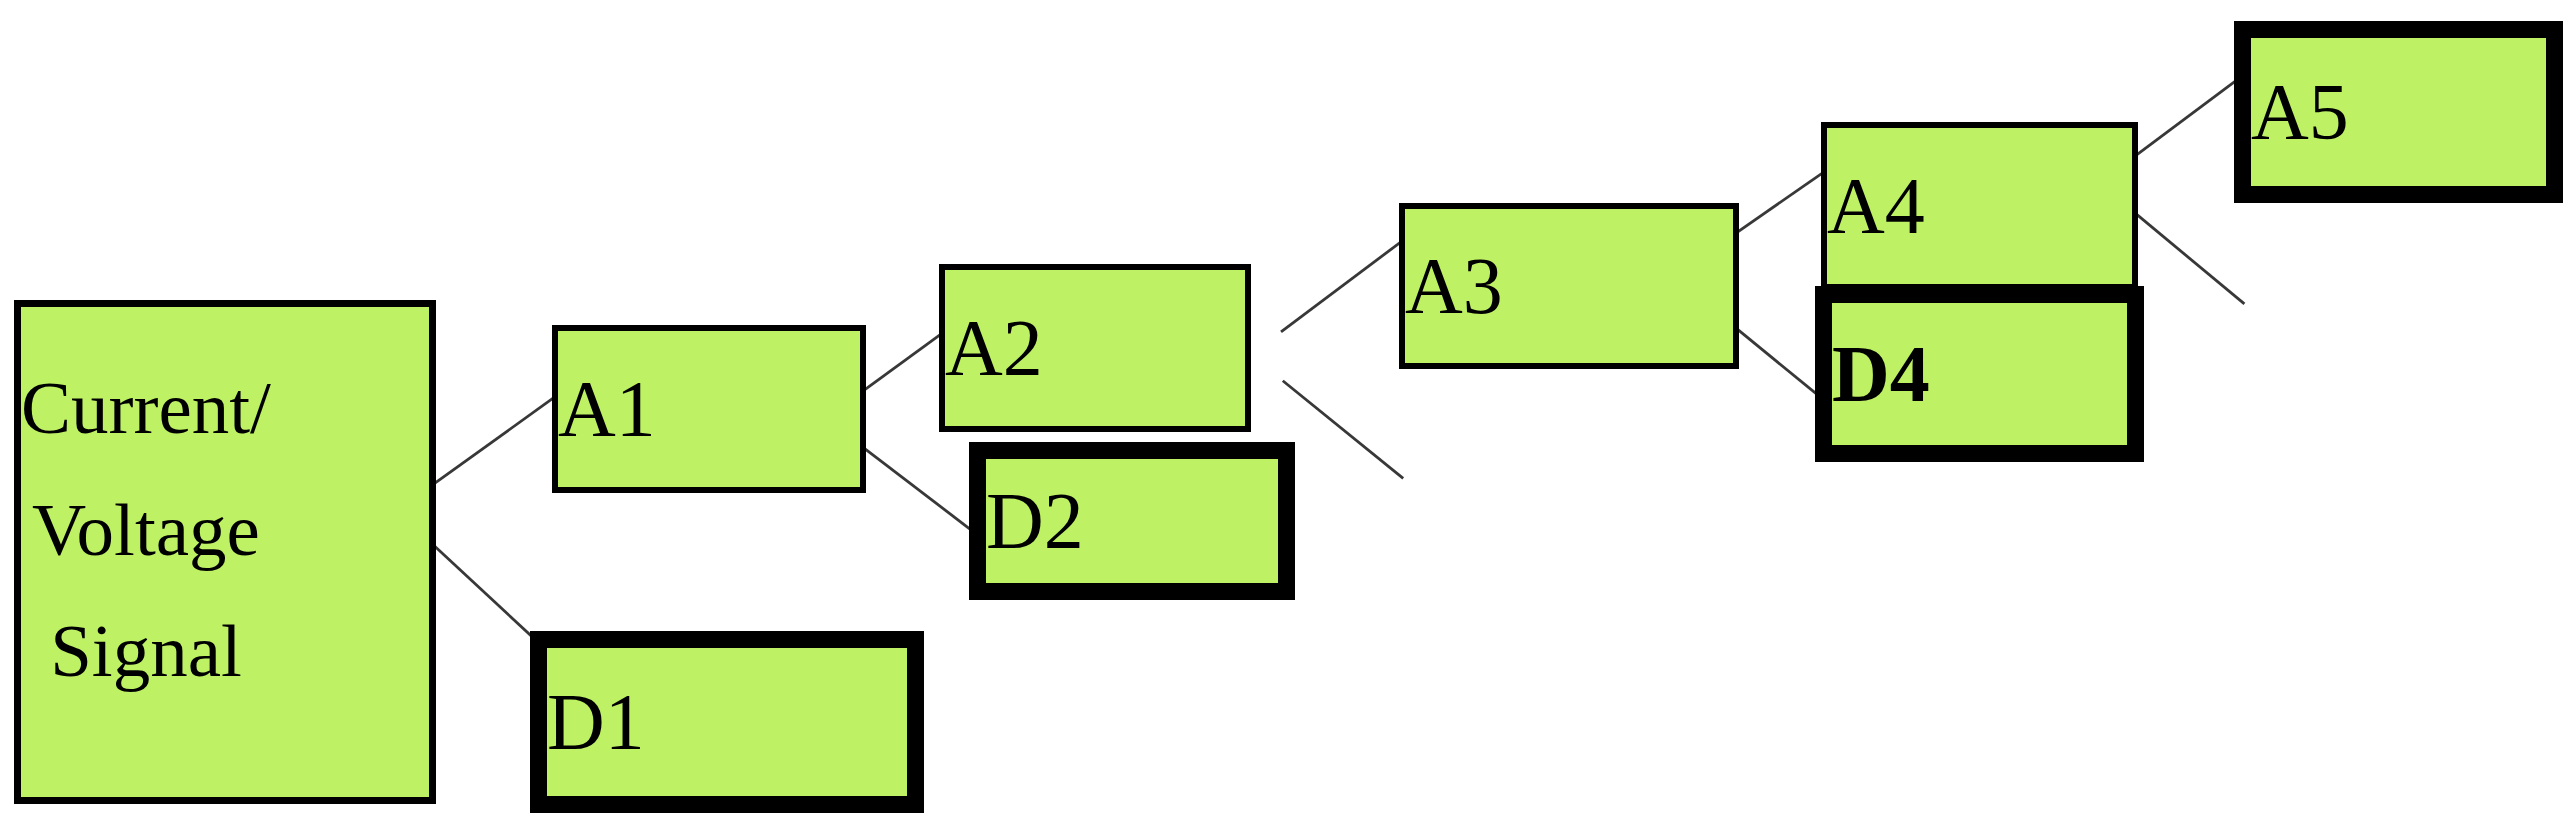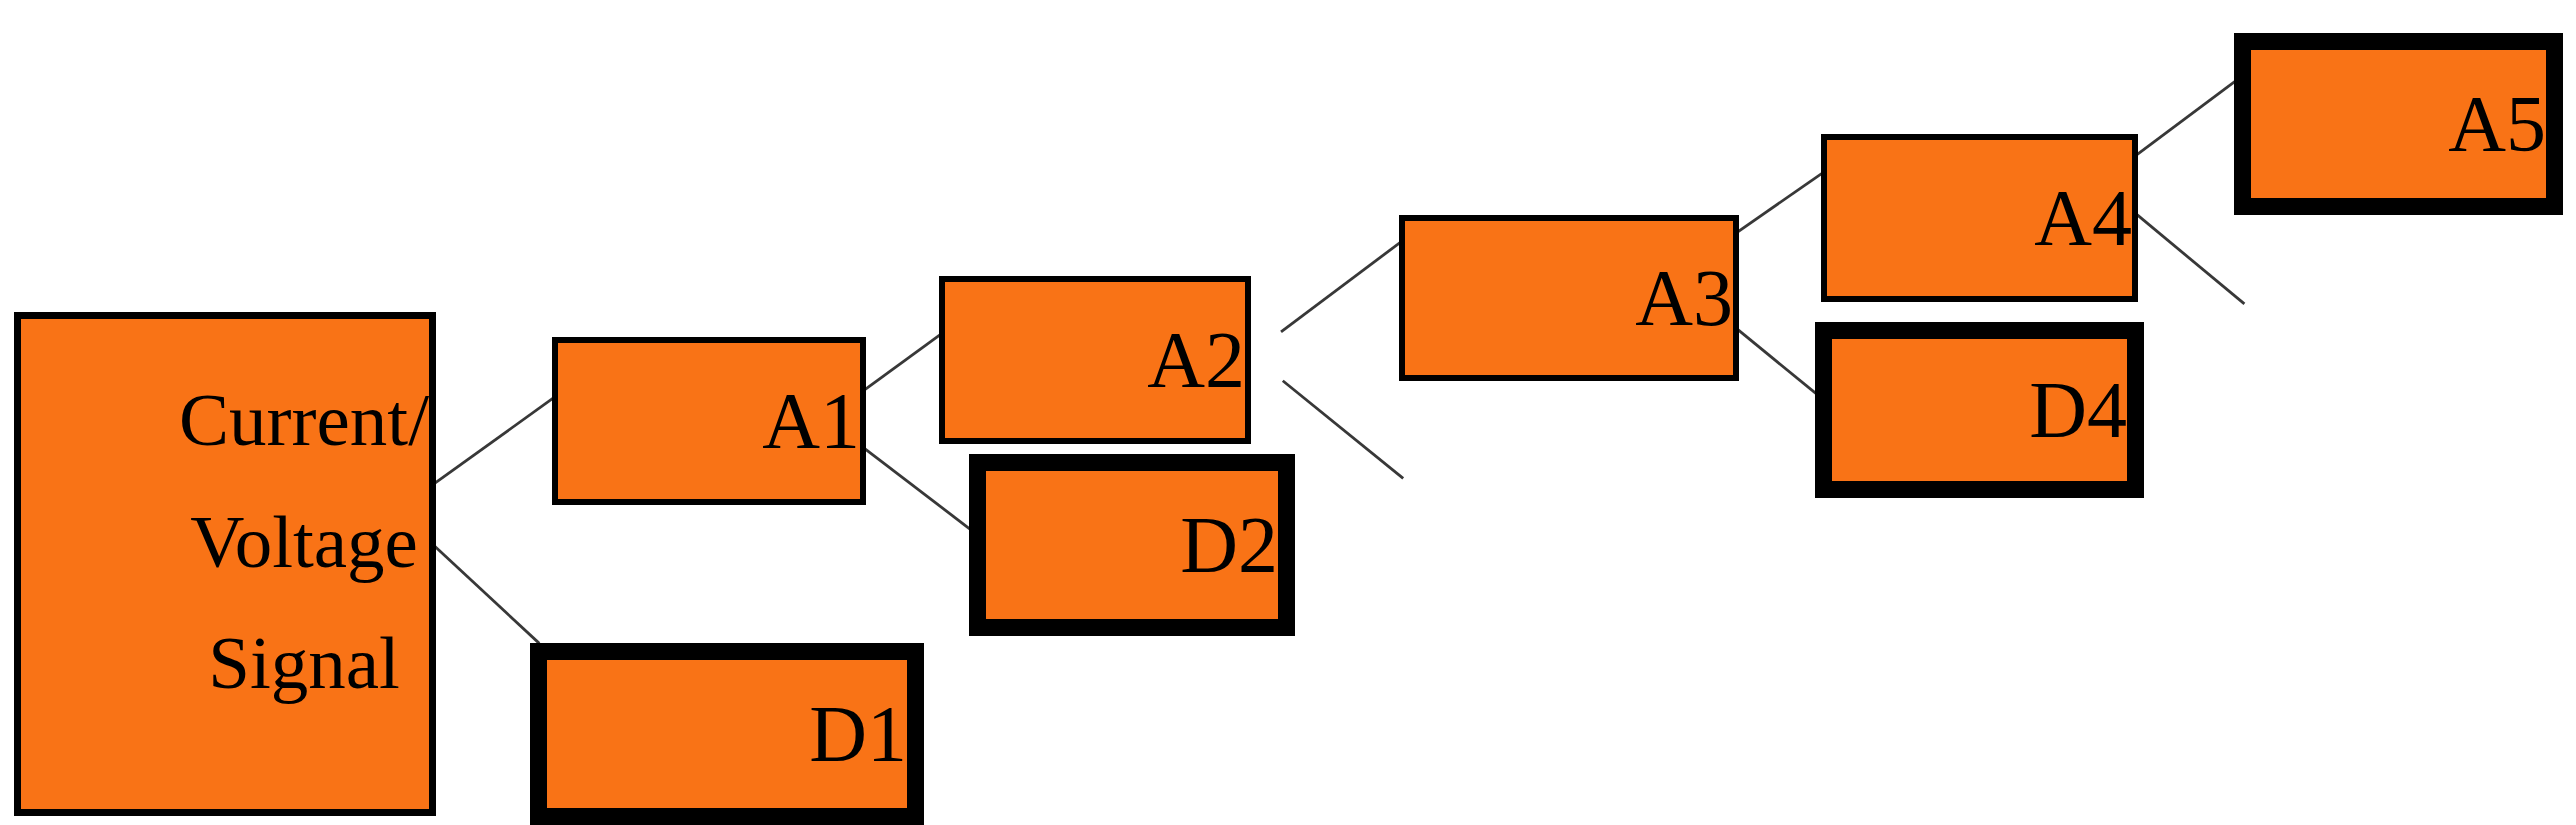--- a/index.html
+++ b/index.html
@@ -23,27 +23,26 @@
     width: 2576px;
     height: 826px;
   }
   .edges-layer line {
     stroke: #383838;
     stroke-width: 3.2;
   }
   .node {
     position: absolute;
     box-sizing: border-box;
-    background: #f97316;
+    background: #bef264;
     border-style: solid;
     border-color: #000000;
     display: flex;
     align-items: center;
-    justify-content: flex-end;
-    margin-top: 12px;
+    justify-content: flex-start;
   }
   .node--thin   { border-width: 6.1px;  }
   .node--thick  { border-width: 17.5px; }
   .node--source { border-width: 7px;  }
   .node .label {
     font-size: 80px;
     line-height: 1;
     white-space: nowrap;
   }
   .node--source .label {
@@ -53,25 +52,25 @@
     text-align: center;
   }
   
   .node--source { padding-bottom: 45px; }
 
   
   .pos-signal { left: 14px;   top: 300px; width: 422px; height: 504px; }
   .pos-a1     { left: 552px;  top: 325px; width: 314px; height: 168px; }
   .pos-d1     { left: 530px;  top: 631px; width: 394px; height: 182px; }
   .pos-a2     { left: 939px; top: 264px; width: 312px; height: 168px; }
-  .pos-d2     { left: 969px; top: 442px; width: 326px; height: 182px; }
+  .pos-d2     { left: 969px; top: 442px; width: 326px; height: 158px; }
   .pos-a3     { left: 1399px; top: 203px; width: 340px; height: 166px; }
   .pos-d3     { left: 1394px; top: 380px; width: 327px; height: 173px; }
   .pos-a4     { left: 1821px; top: 122px; width: 317px; height: 168px; }
-  .pos-d4     { left: 1815px; top: 310px; width: 329px; height: 176px; }
+  .pos-d4     { left: 1815px; top: 286px; width: 329px; height: 176px; font-weight: bold; }
   .pos-a5     { left: 2234px; top: 21px;  width: 329px; height: 182px; }
   .pos-d5     { left: 2234px; top: 207px; width: 329px; height: 181px; }
 </style>
 </head>
 <body>
 
 <div class="stage">
 
   <svg class="edges-layer" viewBox="0 0 2952 946" xmlns="http://www.w3.org/2000/svg">
     <line x1="492" y1="558" x2="645" y2="448"></line>

